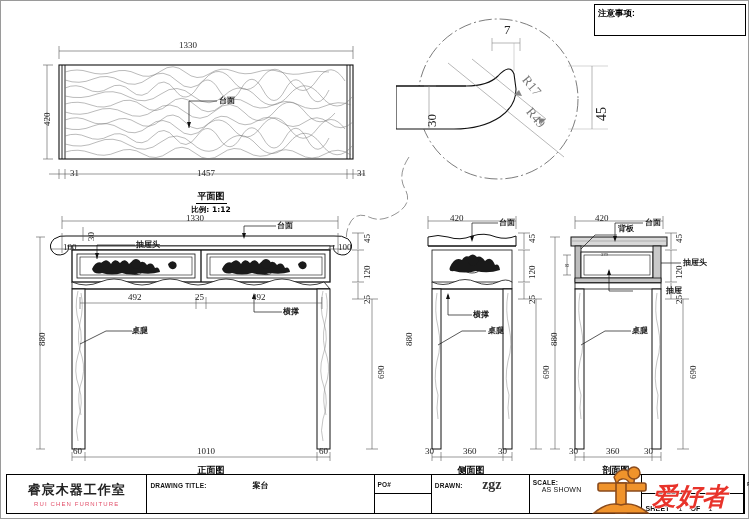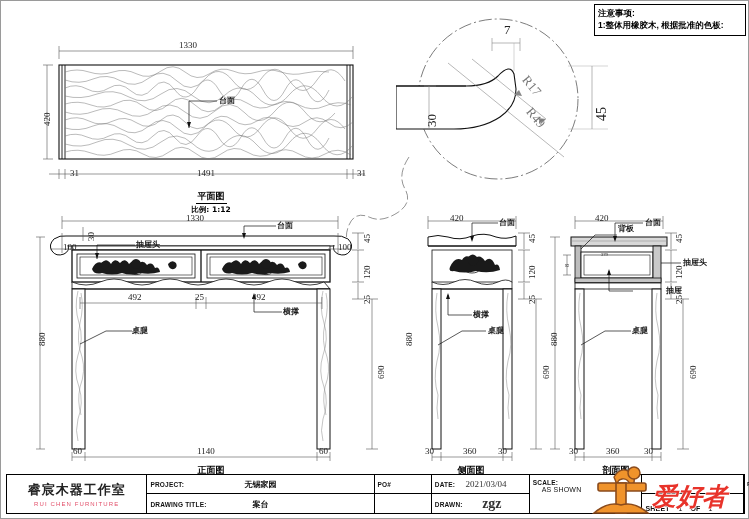--- a/index.html
+++ b/index.html
@@ -37,21 +37,20 @@
   #logo .en{font-size:6px;letter-spacing:1.1px;color:#e2506a;margin-top:2px;}
   .wm{position:absolute;pointer-events:none;}
 </style>
 </head>
 <body>
 
 <div id="sheet">
 
   <div id="notebox">
     <div>注意事项:</div>
-    <div>1:整体用橡胶木, 根据批准的色板:</div>
   </div>
 
   <svg class="abs" style="left:40px;top:30px;" width="345" height="160">
 
     <line x1="18" y1="20" x2="312" y2="20" stroke="#555" stroke-width="0.6"></line>
     <line x1="18" y1="15" x2="18" y2="28" stroke="#555" stroke-width="0.6"></line>
     <line x1="312" y1="15" x2="312" y2="28" stroke="#555" stroke-width="0.6"></line>
 
     <line x1="6" y1="34" x2="6" y2="128" stroke="#555" stroke-width="0.6"></line>
     <line x1="2" y1="34" x2="12" y2="34" stroke="#555" stroke-width="0.6"></line>
@@ -83,21 +82,21 @@
     <line x1="18" y1="143" x2="312" y2="143" stroke="#555" stroke-width="0.6"></line>
     <line x1="18" y1="138" x2="18" y2="148" stroke="#555" stroke-width="0.6"></line>
     <line x1="24" y1="138" x2="24" y2="148" stroke="#555" stroke-width="0.6"></line>
     <line x1="306" y1="138" x2="306" y2="148" stroke="#555" stroke-width="0.6"></line>
     <line x1="312" y1="138" x2="312" y2="148" stroke="#555" stroke-width="0.6"></line>
     <line x1="8" y1="143" x2="18" y2="143" stroke="#555" stroke-width="0.6"></line>
     <line x1="312" y1="143" x2="324" y2="143" stroke="#555" stroke-width="0.6"></line>
   </svg>
   <div class="dimtxt" style="left:178px;top:40px;">1330</div>
   <div class="dimtxt vtxt" style="left:42px;top:125px;transform:rotate(-90deg);">420</div>
-  <div class="dimtxt" style="left:196px;top:168px;">1491</div>
+  <div class="dimtxt" style="left:196px;top:168px;">1457</div>
   <div class="dimtxt" style="left:69px;top:168px;">31</div>
   <div class="dimtxt" style="left:356px;top:168px;">31</div>
   <div class="txt cn" style="left:218px;top:96px;">台面</div>
   <div class="viewtitle" style="left:150px;top:184px;width:120px;">
     <span class="nm">平面图</span>
     <span class="sc">比例: 1:12</span>
   </div>
 
   <svg class="abs" style="left:395px;top:10px;" width="215" height="190">
     <circle cx="102" cy="88" r="80" fill="none" stroke="#444" stroke-width="0.7" stroke-dasharray="13,3,2,3"></circle>
@@ -232,21 +231,21 @@
   <div class="dimtxt" style="left:337px;top:242px;">100</div>
   <div class="dimtxt" style="left:127px;top:292px;">492</div>
   <div class="dimtxt" style="left:194px;top:292px;">25</div>
   <div class="dimtxt" style="left:251px;top:292px;">492</div>
   <div class="dimtxt vtxt" style="left:362px;top:242px;transform:rotate(-90deg);">45</div>
   <div class="dimtxt vtxt" style="left:362px;top:278px;transform:rotate(-90deg);">120</div>
   <div class="dimtxt vtxt" style="left:362px;top:303px;transform:rotate(-90deg);">25</div>
   <div class="dimtxt vtxt" style="left:376px;top:378px;transform:rotate(-90deg);">690</div>
   <div class="dimtxt vtxt" style="left:37px;top:345px;transform:rotate(-90deg);">880</div>
   <div class="dimtxt" style="left:72px;top:446px;">60</div>
-  <div class="dimtxt" style="left:196px;top:446px;">1140</div>
+  <div class="dimtxt" style="left:196px;top:446px;">1010</div>
   <div class="dimtxt" style="left:318px;top:446px;">60</div>
   <div class="txt cn" style="left:135px;top:240px;">抽屉头</div>
   <div class="txt cn" style="left:276px;top:221px;">台面</div>
   <div class="txt cn" style="left:282px;top:307px;">横撑</div>
   <div class="txt cn" style="left:131px;top:326px;">桌腿</div>
   <div class="viewtitle" style="left:155px;top:458px;width:110px;">
     <span class="nm">正面图</span>
     <span class="sc">比例: 1:12</span>
   </div>
 
@@ -396,42 +395,34 @@
     <span class="sc">比例: 1:12</span>
   </div>
 
   <div id="tblock">
     <div class="tbcell" id="logo">
       <div class="zh">睿宸木器工作室</div>
       <div class="en">RUI CHEN FURNITURE</div>
     </div>
 
     <div class="tbcell" style="width:246px;">
-      <div class="tbrow">
-        <span class="tblabel">PROJECT:</span>
-        <span class="tbval cnv">无锡家园</span>
-      </div>
       <div class="tbrow" style="border-bottom:none;">
         <span class="tblabel">DRAWING TITLE:</span>
         <span class="tbval cnv">案台</span>
       </div>
     </div>
 
     <div class="tbcell" style="width:62px;">
       <div class="tbrow">
         <span class="tblabel">PO#</span>
       </div>
       <div class="tbrow" style="border-bottom:none;"></div>
     </div>
 
     <div class="tbcell" style="width:106px;">
-      <div class="tbrow">
-        <span class="tblabel">DATE:</span>
-        <span class="tbval" style="left:56%;">2021/03/04</span>
-      </div>
       <div class="tbrow" style="border-bottom:none;">
         <span class="tblabel">DRAWN:</span>
         <span class="tbval" style="left:62%;font-size:14px;font-weight:bold;">zgz</span>
       </div>
     </div>
 
     <div class="tbcell" style="width:122px;">
       <div class="tbrow" style="border-bottom:none;">
         <span class="tblabel" style="top:4px;transform:none;">SCALE:</span>
         <span class="tblabel" style="left:12px;top:11px;transform:none;font-weight:normal;font-size:7px;">AS SHOWN</span>

